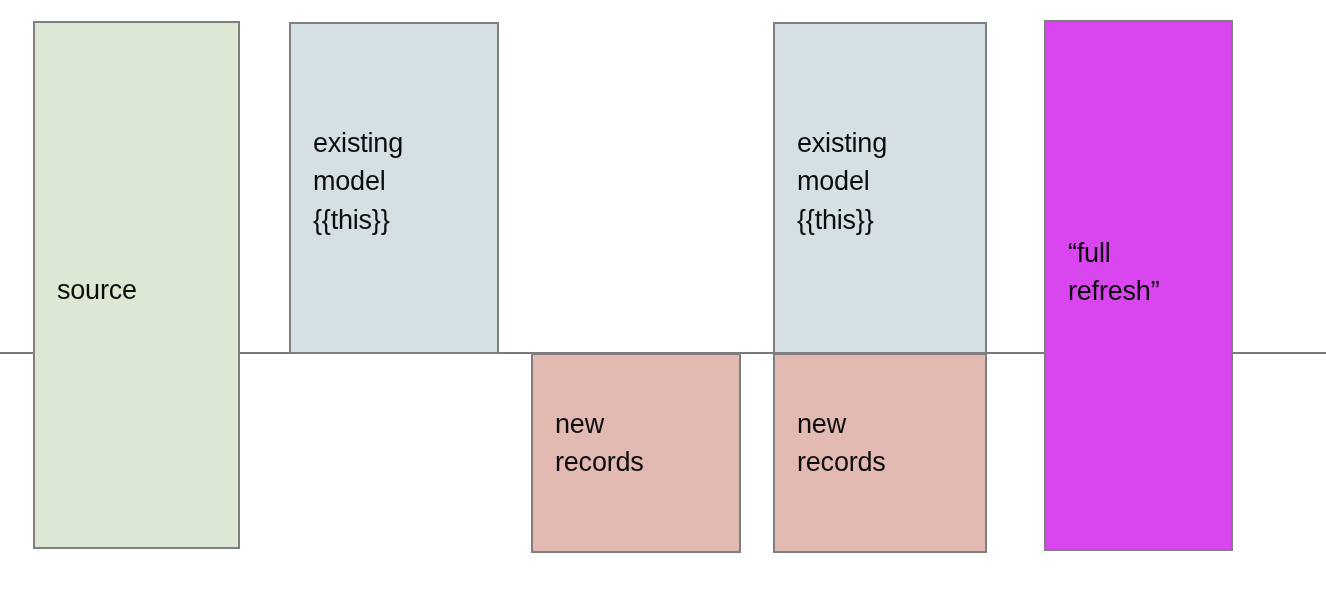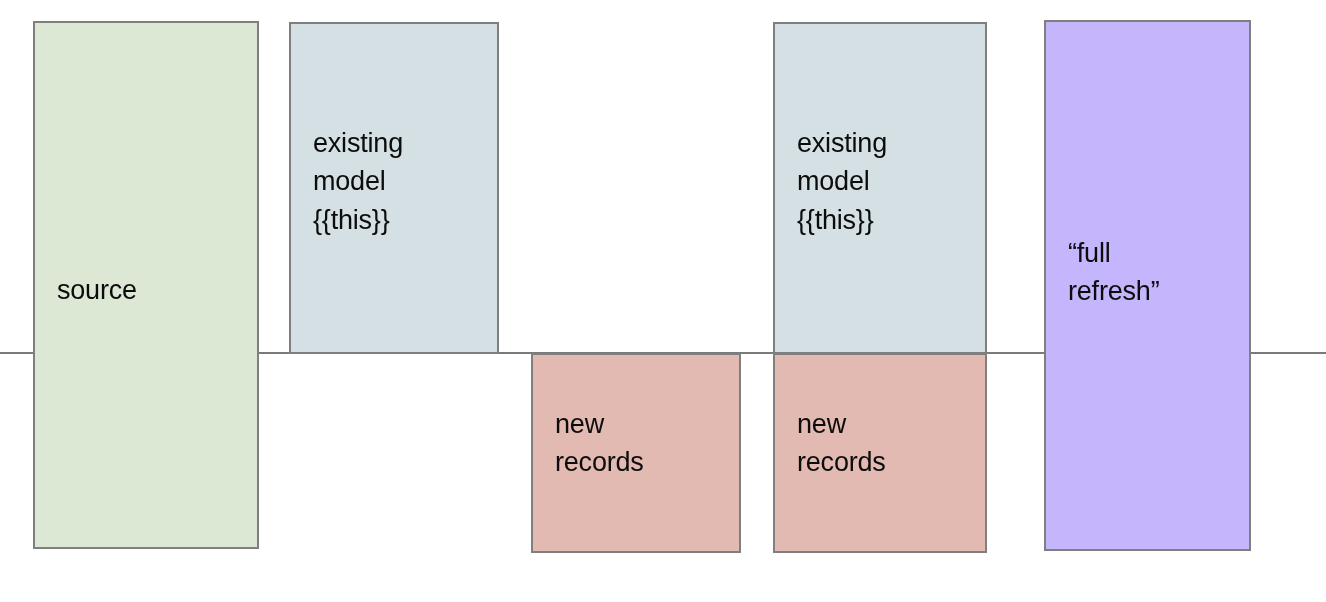--- a/index.html
+++ b/index.html
@@ -40,21 +40,21 @@
     right: 10px;
     font-size: 27px;
     line-height: 1.42;
     color: #0c0c0c;
     letter-spacing: -0.2px;
     white-space: pre-line;
     text-align: left;
   }
   
   .n-source {
-    left: 33px;  top: 21px;  width: 226px;  height: 528px;
+    left: 33px;  top: 21px;  width: 207px;  height: 528px;
     background: #dde8d4;
   }
   .n-source .label { top: 248px; }
 
   .n-existing-1 {
     left: 289px; top: 22px;  width: 210px;  height: 332px;
     background: #d4e0e4;
   }
   .n-existing-1 .label { top: 100px; }
 
@@ -70,22 +70,22 @@
   }
   .n-existing-2 .label { top: 100px; }
 
   .n-newrec-2 {
     left: 773px; top: 353px; width: 214px;  height: 200px;
     background: #e2bab2;
   }
   .n-newrec-2 .label { top: 50px; }
 
   .n-fullrefresh {
-    left: 1044px; top: 20px; width: 207px;  height: 531px;
-    background: #c4b5fd;
+    left: 1044px; top: 20px; width: 189px;  height: 531px;
+    background: #d946ef;
   }
   .n-fullrefresh .label { top: 212px; }
 </style>
 </head>
 <body>
 
 <div id="canvas">
 
   <div class="baseline"></div>
 

